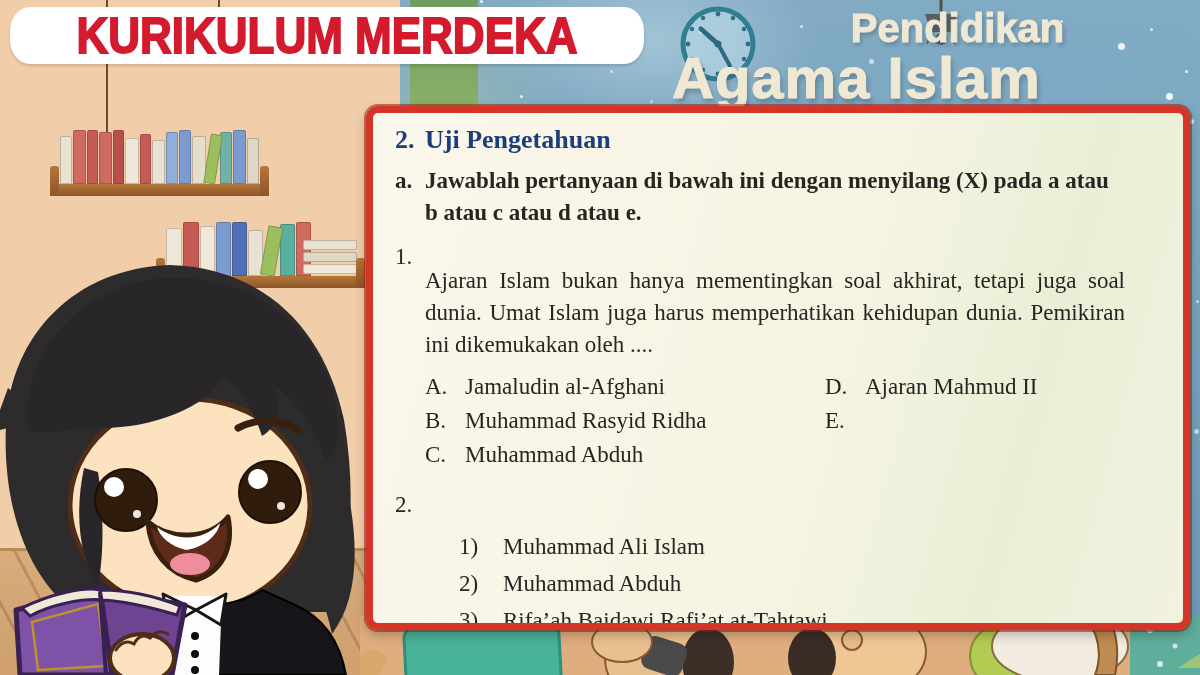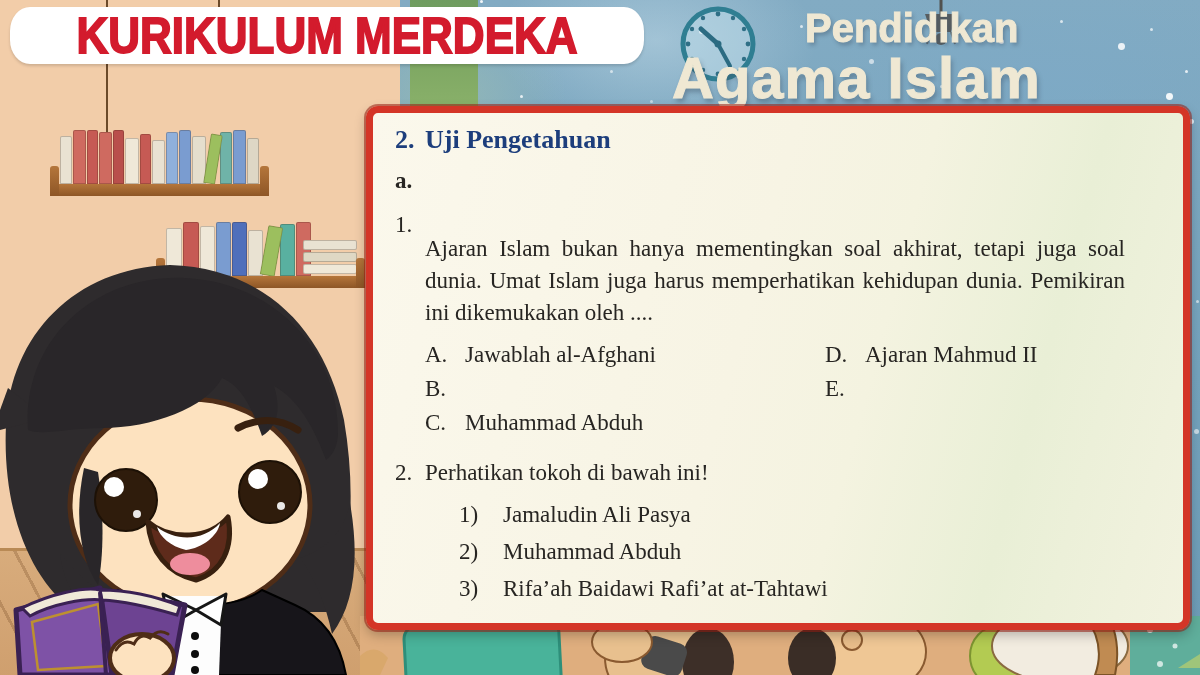--- a/index.html
+++ b/index.html
@@ -51,21 +51,21 @@
          border-radius:2px;}
   .board::before,.board::after{content:"";position:absolute;bottom:0;width:9px;height:30px;
          background:linear-gradient(#b5763b,#8e5626);border-radius:3px 3px 0 0;}
   .board::before{left:-2px;} .board::after{right:-2px;}
   .hstack{position:absolute;right:6px;bottom:14px;display:flex;flex-direction:column;gap:2px;}
   .hstack div{width:52px;height:8px;border-radius:2px;border:1px solid rgba(60,30,10,.25);}
 
   
   .clock{position:absolute;left:672px;top:2px;z-index:3;}
   .lamp{position:absolute;left:905px;top:0;z-index:3;opacity:.8;}
-  .subject1{position:absolute;left:805px;top:6px;width:305px;text-align:left;z-index:3;
+  .subject1{position:absolute;left:805px;top:6px;width:305px;text-align:center;z-index:3;
     font-family:"Liberation Sans","DejaVu Sans",sans-serif;font-weight:700;font-size:40px;
     color:#efe8d3;-webkit-text-stroke:1px #efe8d3;
     text-shadow:2px 3px 4px rgba(60,80,100,.45);}
   .subject2{position:absolute;left:672px;top:44px;z-index:3;
     font-family:"Liberation Sans","DejaVu Sans",sans-serif;font-weight:700;font-size:58px;
     color:#efe8d3;-webkit-text-stroke:1px #efe8d3;letter-spacing:1px;
     text-shadow:2px 4px 5px rgba(60,80,100,.45);}
 
   
   .bottom-strip{position:absolute;left:360px;top:616px;width:840px;height:59px;
@@ -255,61 +255,62 @@
   </div>
 
   <div class="panel">
     <div class="row heading">
       <span class="num">2.</span>
       <span>Uji Pengetahuan</span>
     </div>
 
     <div class="row instr">
       <span class="num">a.</span>
+      <div class="itext">Jawablah pertanyaan di bawah ini dengan menyilang (X) pada a atau b atau c atau d atau e.</div>
     </div>
 
     <div class="row q1">
       <span class="num">1.</span>
       <div class="qtext">Ajaran Islam bukan hanya mementingkan soal akhirat, tetapi juga soal dunia. Umat Islam juga harus memperhatikan kehidupan dunia. Pemikiran ini dikemukakan oleh ....</div>
     </div>
 
     <div class="options">
       <div class="ocol-left">
         <div class="orow">
           <span class="olabel">A.</span>
-          <span>Jawablah al-Afghani</span>
+          <span>Jamaludin al-Afghani</span>
         </div>
         <div class="orow">
           <span class="olabel">B.</span>
+          <span>Muhammad Rasyid Ridha</span>
         </div>
         <div class="orow">
           <span class="olabel">C.</span>
           <span>Muhammad Abduh</span>
         </div>
       </div>
       <div>
         <div class="orow">
           <span class="olabel">D.</span>
           <span>Ajaran Mahmud II</span>
         </div>
         <div class="orow">
           <span class="olabel">E.</span>
         </div>
       </div>
     </div>
 
     <div class="row q2">
       <span class="num">2.</span>
-      <div>Perhatikan tokoh di bawah ini!</div>
     </div>
 
     <div class="numlist">
       <div class="lrow">
         <span class="llabel">1)</span>
-        <span>Jamaludin Ali Pasya</span>
+        <span>Muhammad Ali Islam</span>
       </div>
       <div class="lrow">
         <span class="llabel">2)</span>
         <span>Muhammad Abduh</span>
       </div>
       <div class="lrow">
         <span class="llabel">3)</span>
         <span>Rifa’ah Baidawi Rafi’at at-Tahtawi</span>
       </div>
     </div>

